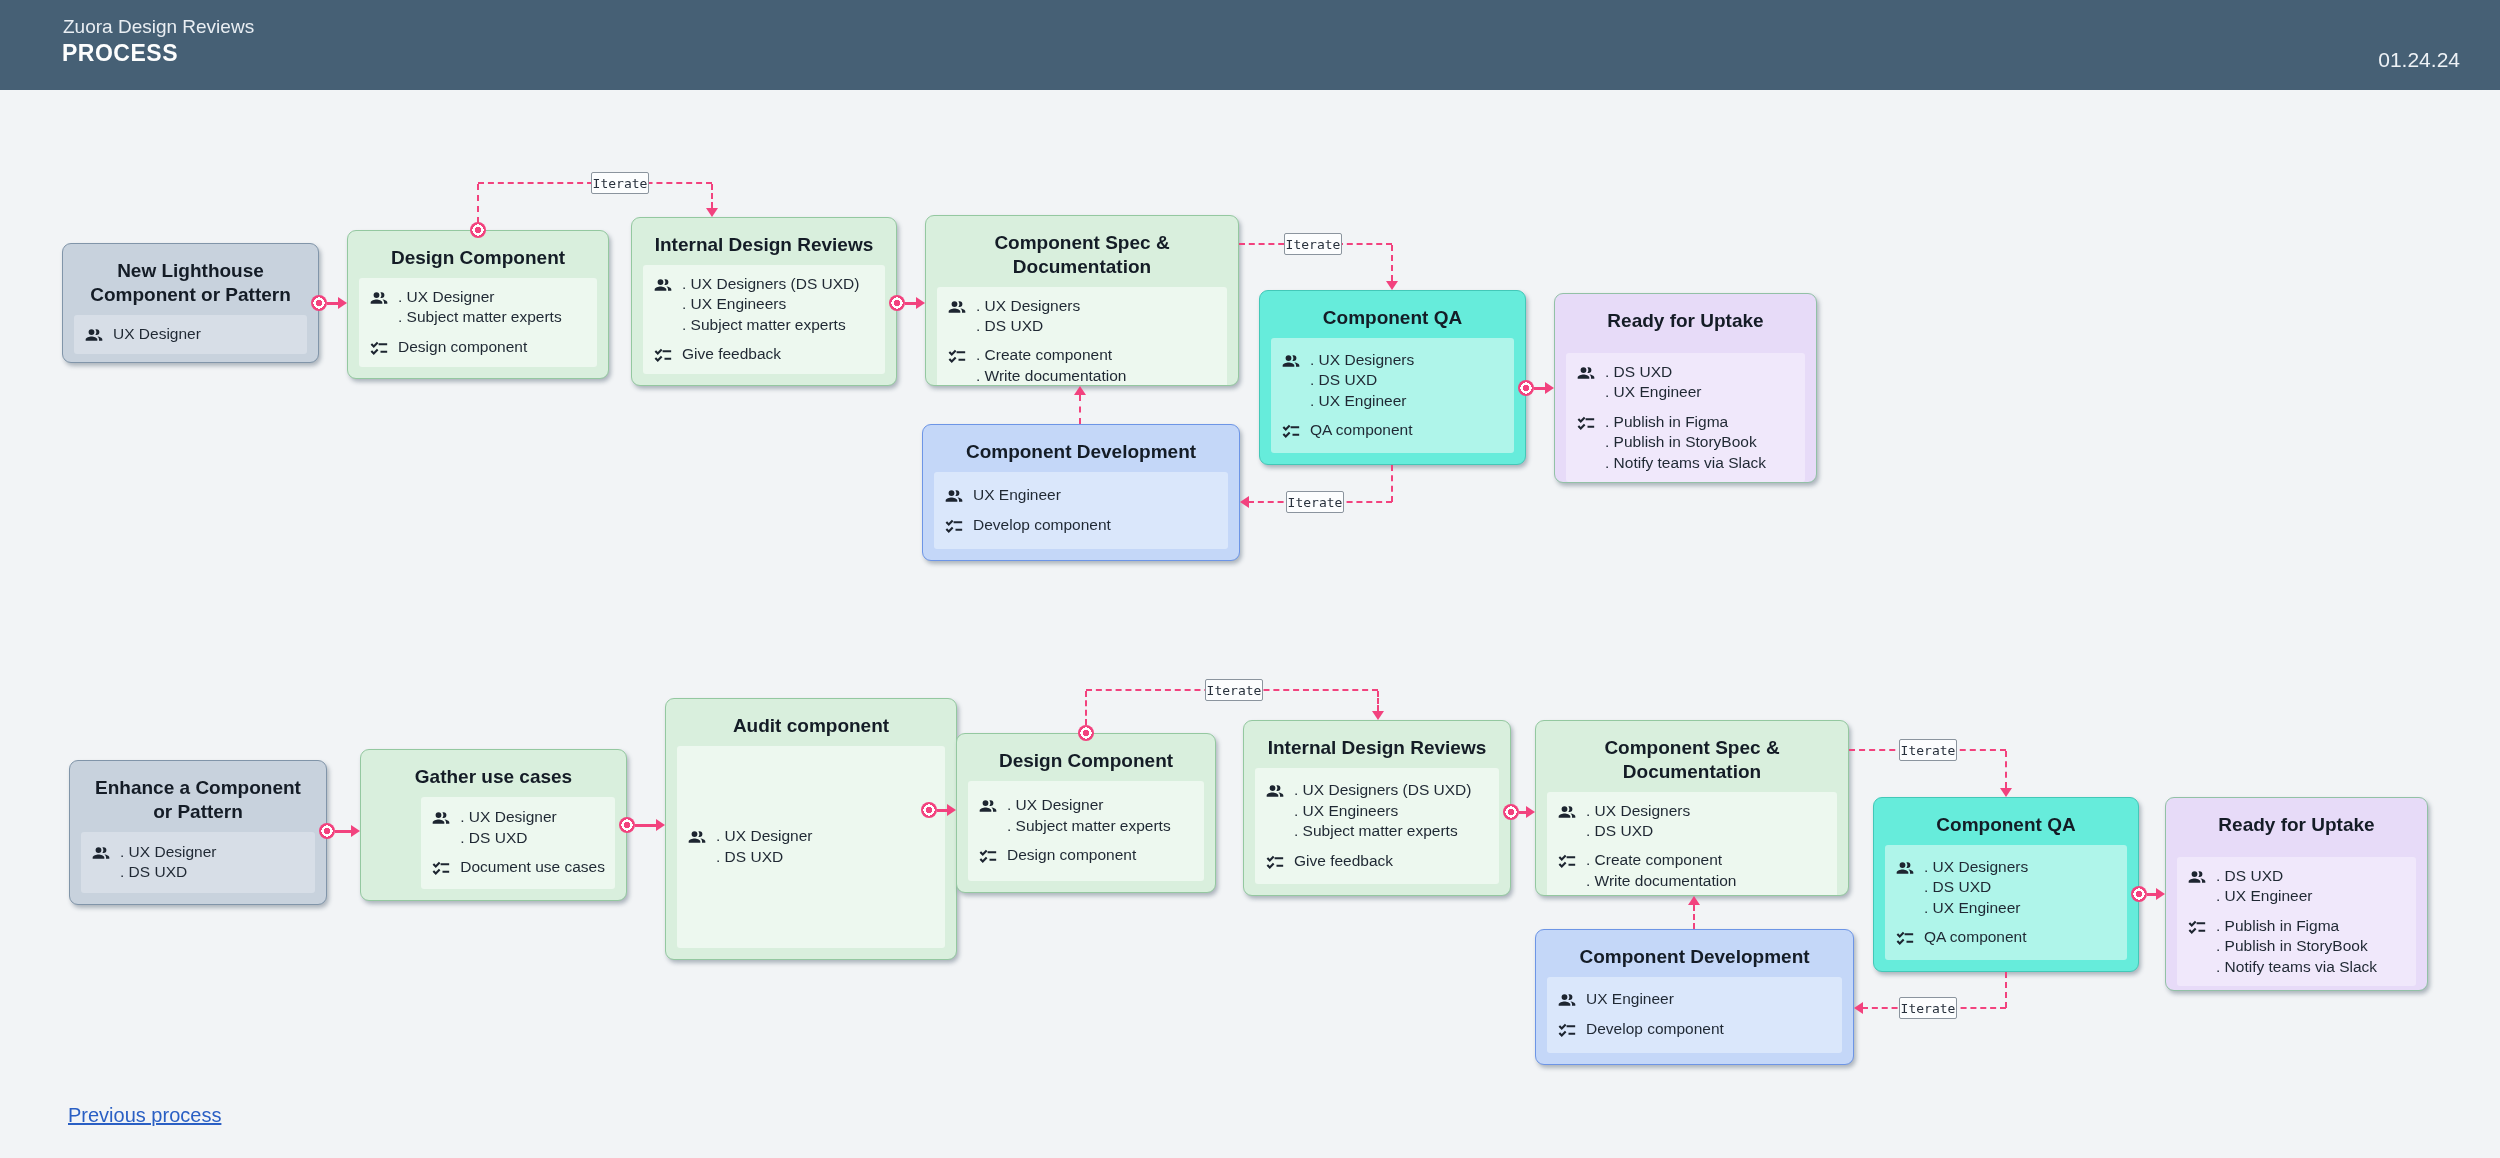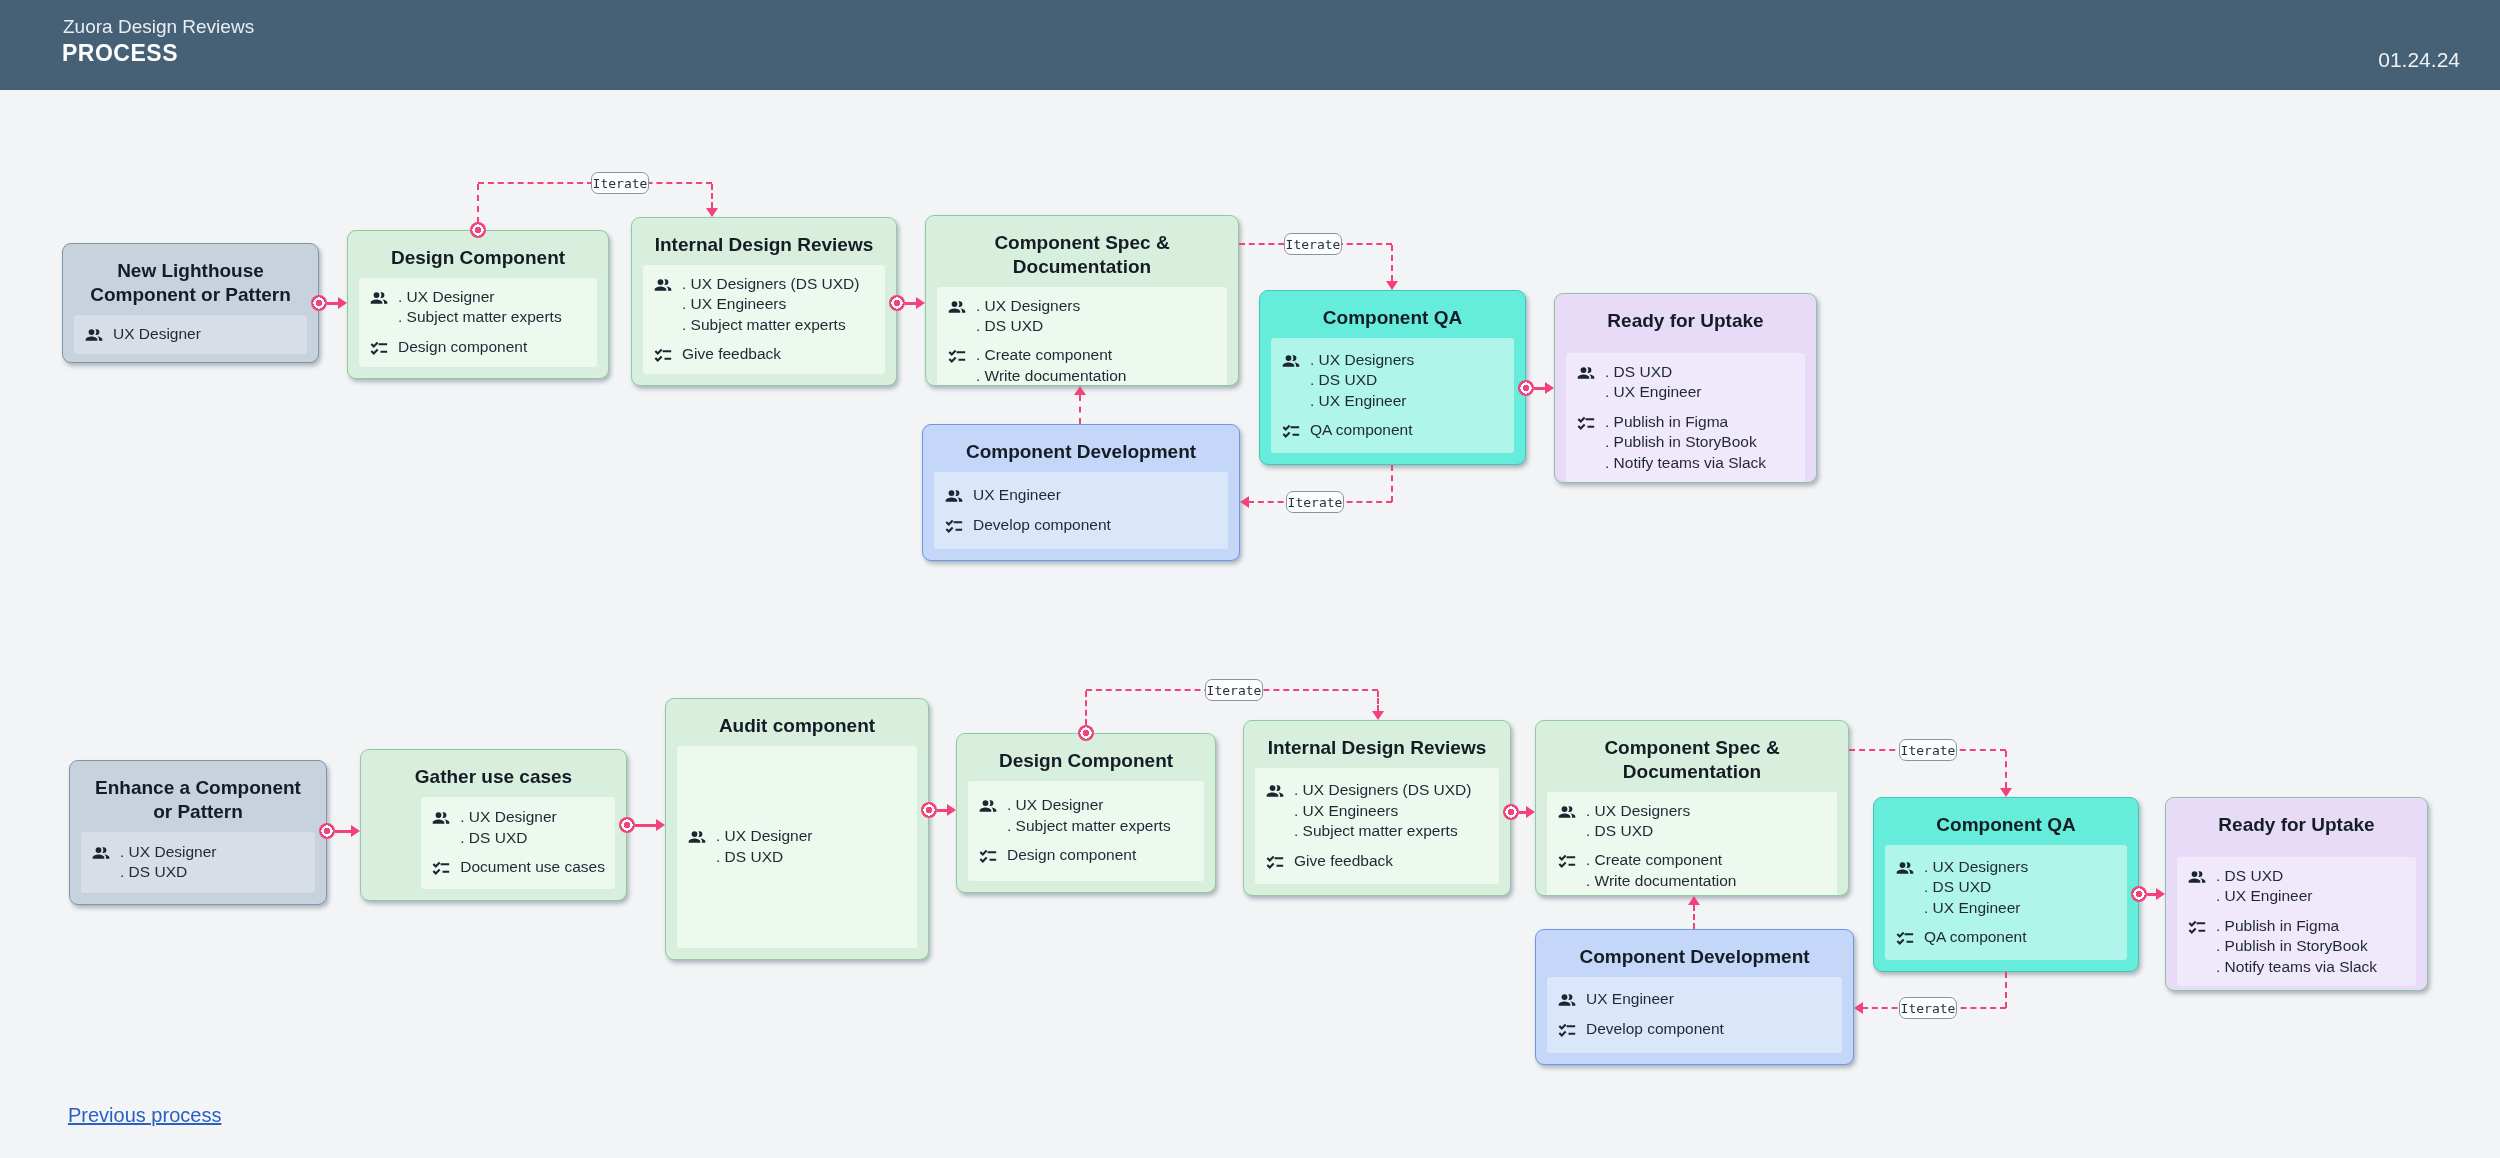--- a/index.html
+++ b/index.html
@@ -52,21 +52,21 @@
     position:absolute;width:16px;height:16px;border-radius:50%;z-index:3;
     background:radial-gradient(circle,#f2427e 0 3.2px,#ffffff 3.2px 5.6px,#f2427e 5.6px 8px);
   }
   .ah{position:absolute;width:0;height:0;z-index:3;}
   .ah-r{border-top:6.5px solid transparent;border-bottom:6.5px solid transparent;border-left:9px solid #f2427e;}
   .ah-l{border-top:6.5px solid transparent;border-bottom:6.5px solid transparent;border-right:9px solid #f2427e;}
   .ah-d{border-left:6.5px solid transparent;border-right:6.5px solid transparent;border-top:9px solid #f2427e;}
   .ah-u{border-left:6.5px solid transparent;border-right:6.5px solid transparent;border-bottom:9px solid #f2427e;}
   .pill{
     position:absolute;z-index:4;width:58px;height:22px;box-sizing:border-box;
-    background:#fcfdfe;border:1.5px solid #8b949e;border-radius:7px;
+    background:#fcfdfe;border:1.5px solid #8b949e;border-radius:2px;
     font-family:"DejaVu Sans Mono",monospace;font-size:13px;color:#28313d;
     display:flex;align-items:center;justify-content:center;
   }
   
   .prev-link{
     position:absolute;left:68px;top:1104px;font-size:20px;color:#2a5fc4;
     text-decoration:underline;cursor:pointer;
   }
 </style>
 </head>
@@ -274,21 +274,21 @@
             <svg viewBox="0 0 24 24" fill="currentColor">
               <path d="M11.5 6.2h10.3v2.6H11.5zM13.8 15.2h8v2.6h-8z"></path>
               <path d="m1.9 8.2 1.8-1.8 2 2 3.8-3.8 1.8 1.8-5.6 5.6zM1.9 16.6l1.8-1.8 2 2 3.8-3.8 1.8 1.8-5.6 5.6z"></path>
             </svg>
           </span>
         <span class="ptext">Document use cases</span>
       </div>
     </div>
   </div>
 
-  <div class="pbox v-green" style="left:665px;top:698px;width:264px;height:262px;">
+  <div class="pbox v-green" style="left:665px;top:698px;width:292px;height:262px;">
     <div class="pbox-title">Audit component</div>
     <div class="pbox-panel">
       <div class="prow">
         <span class="picon">
             <svg viewBox="0 0 24 24" fill="currentColor">
               <path d="M9 13.75c-2.34 0-7 1.17-7 3.5V19h14v-1.75c0-2.33-4.66-3.5-7-3.5zM9 12a3.5 3.5 0 1 0 0-7 3.5 3.5 0 0 0 0 7zm7.04 1.81c1.16.84 1.96 1.96 1.96 3.44V19h4v-1.75c0-2.02-3.5-3.17-5.96-3.44zM15 12a3.5 3.5 0 0 0 0-7c-.47 0-.91.1-1.32.26a5.49 5.49 0 0 1 0 6.48c.41.17.85.26 1.32.26z"></path>
             </svg>
           </span>
         <span class="ptext">. UX Designer
 . DS UXD</span>

